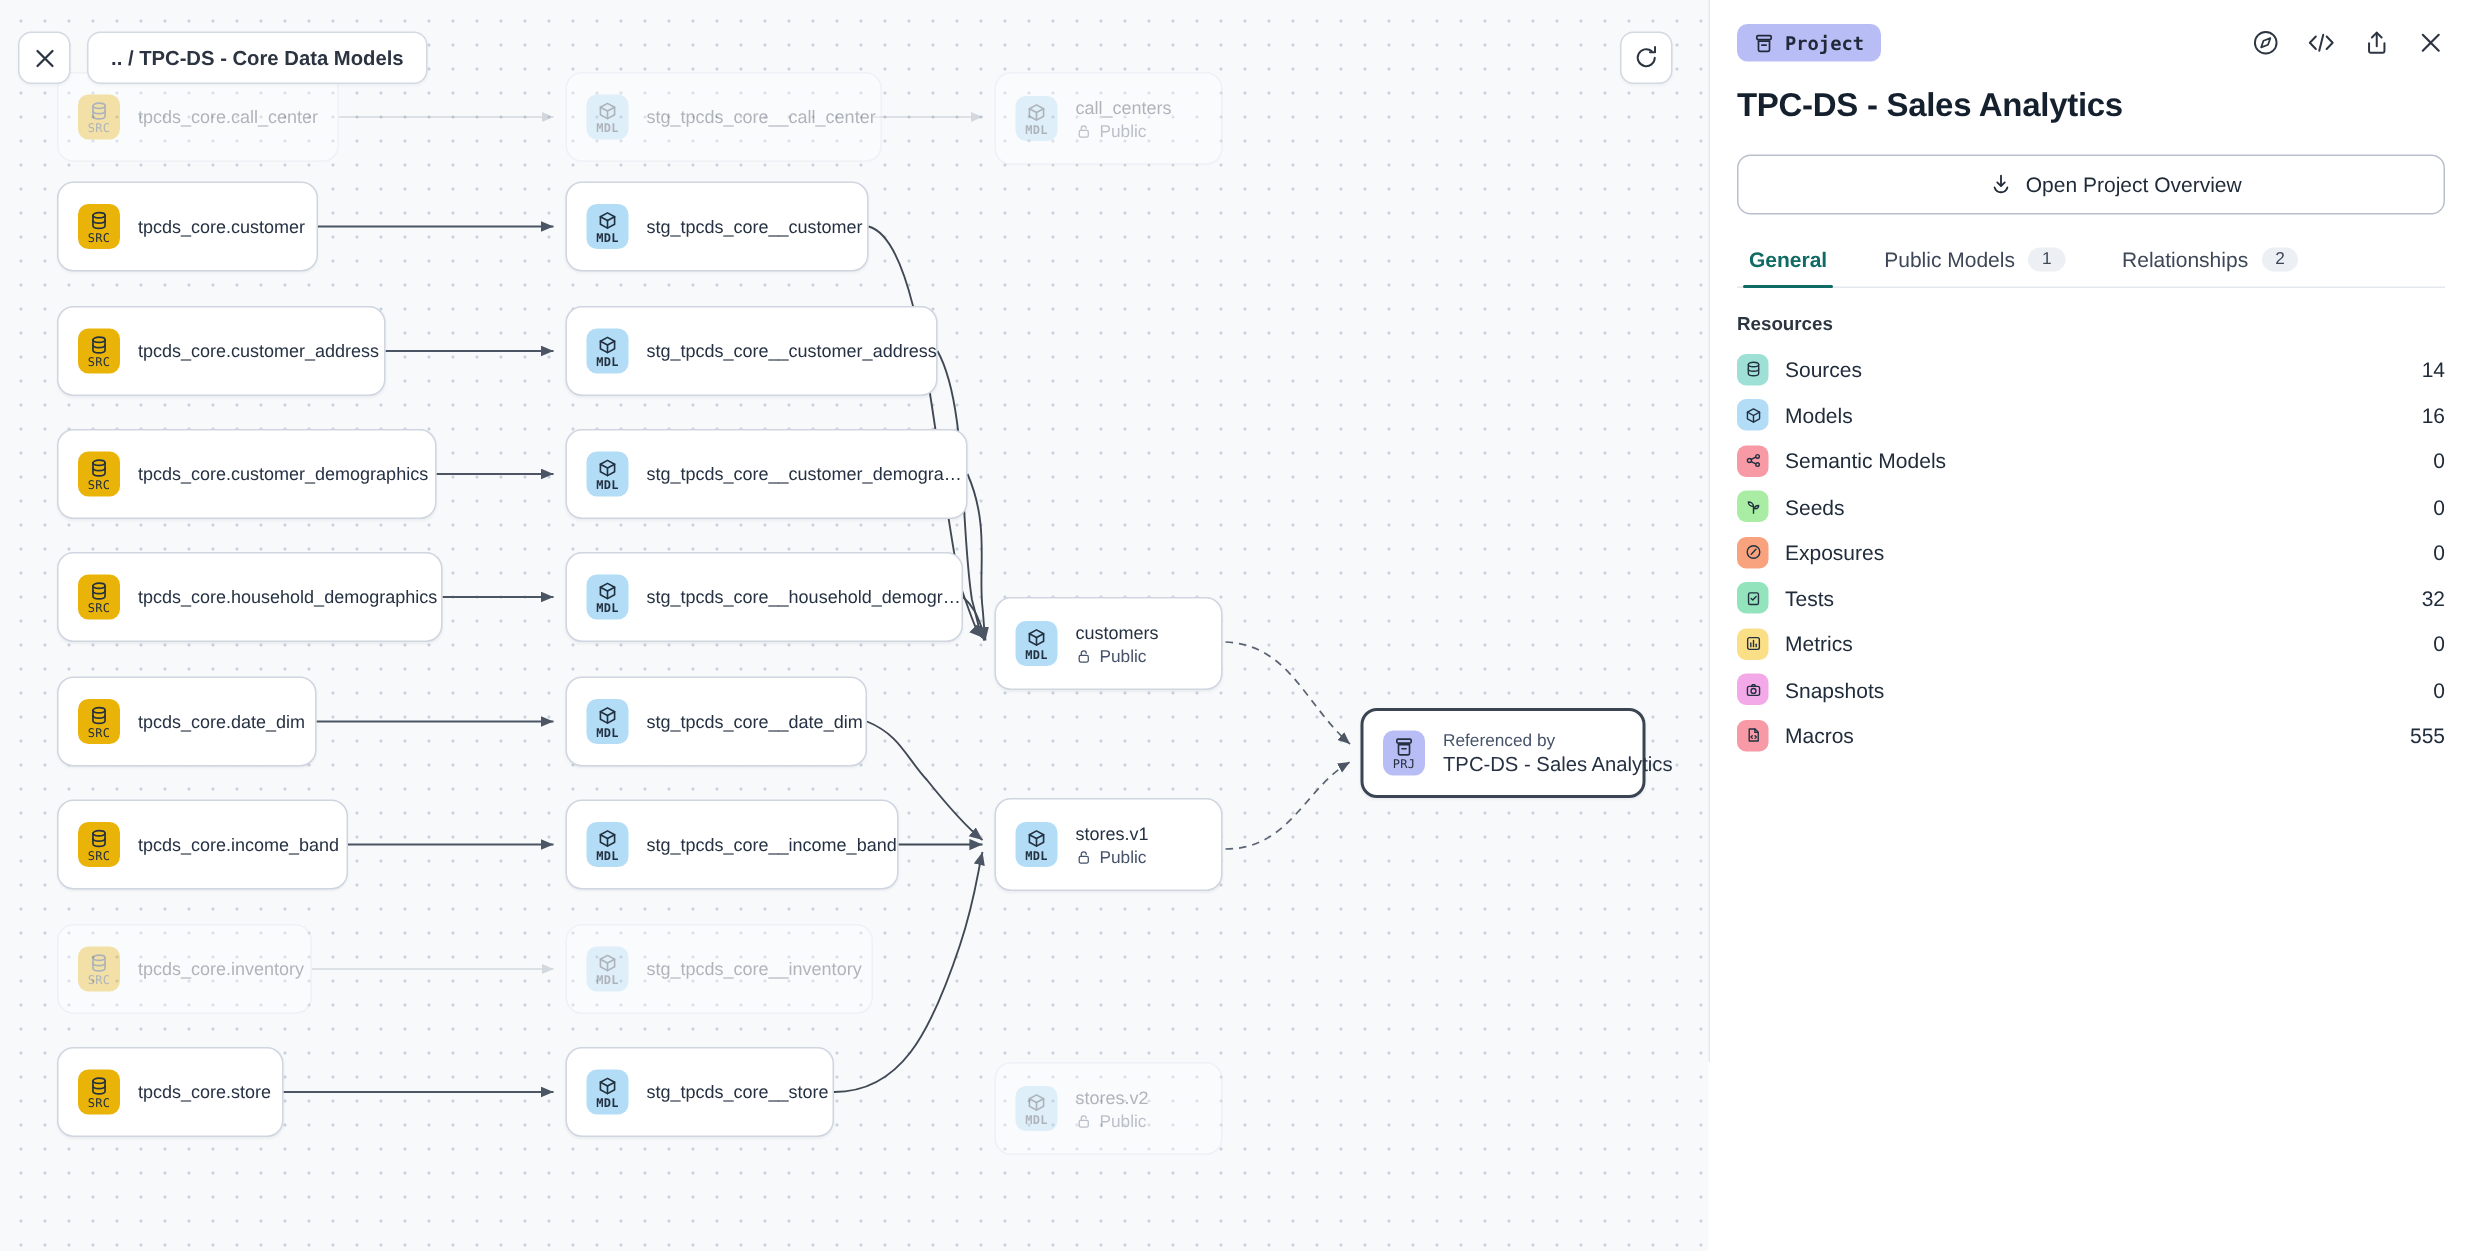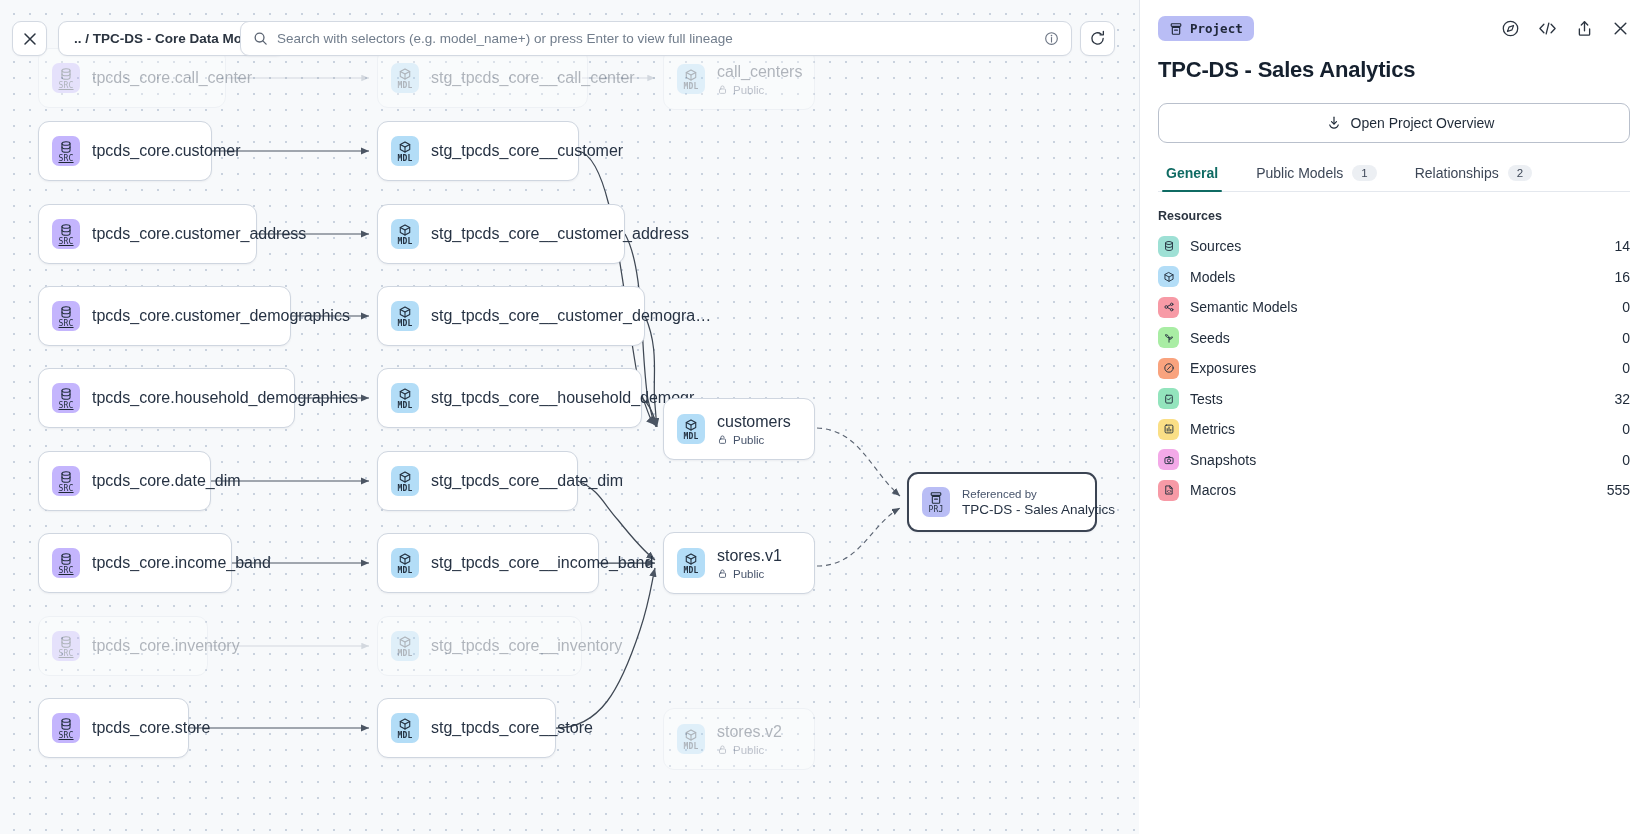--- a/index.html
+++ b/index.html
@@ -66,24 +66,24 @@
   .badge {
     width:28px; height:30px; border-radius:7px; flex:0 0 auto;
     display:flex; flex-direction:column; align-items:center; justify-content:center;
     gap:0px; line-height:1;
   }
   .badge svg { display:block; }
   .badge .tag {
     font-family:"DejaVu Sans Mono", monospace; font-size:8px;
     letter-spacing:.2px; margin-top:1px; color:#23303f;
   }
-  .badge.src { background:#c4b5fd;text-decoration:underline; }
+  .badge.src { background:#eab308; }
   .badge.mdl { background:#b3ddf7;font-weight:bold; }
   .badge.prj { background:#b9bdf5; }
-  .node-label { font-size:16px; color:#263243; white-space:nowrap; }
+  .node-label { font-size:12px; color:#263243; white-space:nowrap; }
   .node-sub {
     display:flex; align-items:center; gap:5px;
     font-size:11.5px; color:#46536a; margin-top:3px;
   }
   .node-col { display:flex; flex-direction:column; justify-content:center; }
   .prj-kicker { font-size:11.5px; color:#46536a; }
   .prj-title { font-size:13.5px; color:#263243; white-space:nowrap; margin-top:2px;}
 
   #edges { position:absolute; inset:0; width:1139px; height:834px; z-index:5; }
 
@@ -187,32 +187,20 @@
     </svg>
 
     <div id="toolbar">
       <div class="tb-btn" id="close-btn">
         <svg width="16" height="16" viewBox="0 0 16 16">
           <path d="M3 3 L13 13 M13 3 L3 13" stroke="#2b3440" stroke-width="1.5" stroke-linecap="round" fill="none"></path>
         </svg>
       </div>
       <div id="breadcrumb">
         <span>.. / TPC-DS - Core Data Models</span>
-      </div>
-      <div id="searchbar">
-        <svg width="15" height="15" viewBox="0 0 16 16">
-          <circle cx="7" cy="7" r="4.7" stroke="#5b6472" stroke-width="1.4" fill="none"></circle>
-          <path d="M10.5 10.5 L14 14" stroke="#5b6472" stroke-width="1.4" stroke-linecap="round"></path>
-        </svg>
-        <input id="search-input" value="" placeholder="Search with selectors (e.g. model_name+) or press Enter to view full lineage" style="">
-        <svg width="15" height="15" viewBox="0 0 16 16">
-          <circle cx="8" cy="8" r="6.2" stroke="#6b7483" stroke-width="1.2" fill="none"></circle>
-          <circle cx="8" cy="4.9" r=".85" fill="#6b7483"></circle>
-          <path d="M8 7 L8 11.6" stroke="#6b7483" stroke-width="1.2" stroke-linecap="round"></path>
-        </svg>
       </div>
       <div class="tb-btn" id="refresh-btn">
         <svg width="17" height="17" viewBox="0 0 18 18">
           <path d="M15 9 A6 6 0 1 1 12.8 4.3" stroke="#2b3440" stroke-width="1.4" fill="none" stroke-linecap="round"></path>
           <path d="M15.2 1.4 L15.2 5.1 L11.6 5.1" stroke="#2b3440" stroke-width="1.4" fill="none" stroke-linecap="round" stroke-linejoin="round"></path>
         </svg>
       </div>
     </div>
 
     <div id="nodes-layer">

